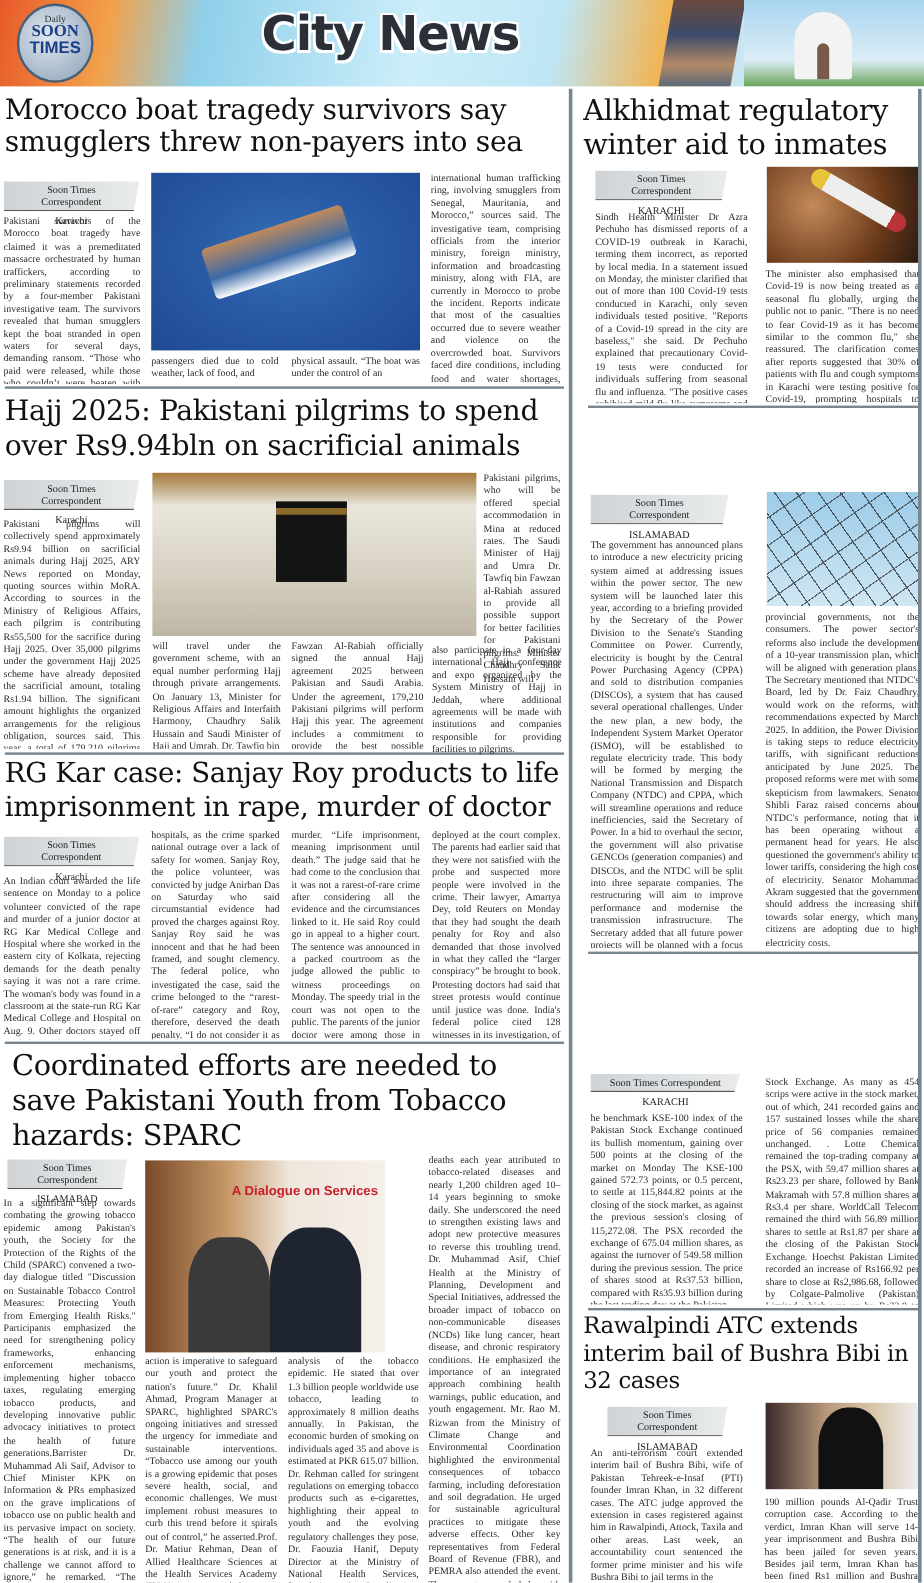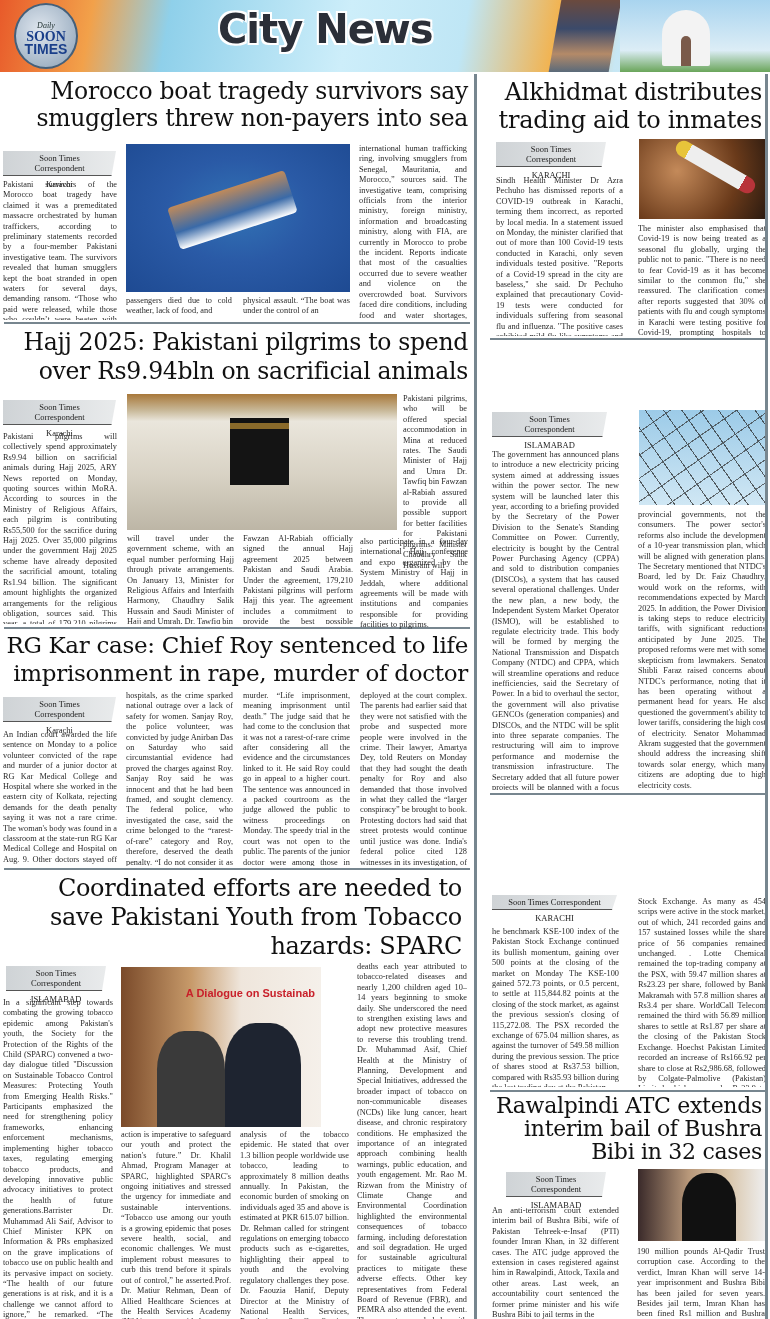--- a/index.html
+++ b/index.html
@@ -1,33 +1,33 @@
 <!DOCTYPE html>
 <html><head>
 <meta charset="utf-8">
 <style>
 *{box-sizing:border-box;margin:0;padding:0}
 html,body{width:770px;height:1319px;overflow:hidden;background:#fff}
 body{font-family:"Liberation Serif",serif;color:#222;position:relative}
 .masthead{position:absolute;left:0;top:0;width:770px;height:72px;background:linear-gradient(100deg,#e85a2a 0%,#f2a14a 12%,#8fd0ea 22%,#cdeefa 45%,#bfe6f5 60%,#f3b24d 72%,#c7e7f4 80%,#e4f3fa 100%);overflow:hidden}
 .mast-logo{position:absolute;left:14px;top:3px;width:64px;height:66px;border-radius:50%;background:radial-gradient(circle at 40% 40%,#dfe6ee,#8aa0b6);border:2px solid #45607a;text-align:center}
-.mast-logo .daily{font-size:8px;font-style:italic;color:#233;margin-top:16px;display:block}
+.mast-logo .daily{font-size:8px;color:#233;margin-top:6px;display:block}
 .mast-logo .soon{font-family:Liberation Serif, serif;font-weight:bold;font-size:14px;color:#1a3f8a;display:block;line-height:13px}
 .mast-logo .times{font-family:"Liberation Sans",sans-serif;font-weight:bold;font-size:14px;color:#1a3f8a;display:block;line-height:13px}
 .mast-title{position:absolute;left:218px;top:6px;font-family:"DejaVu Sans",sans-serif;font-weight:bold;font-size:40px;color:#2b2f38;letter-spacing:-1px;text-shadow:2px 2px 0 #fff,-2px -2px 0 #fff,2px -2px 0 #fff,-2px 2px 0 #fff}
 .mast-photos{position:absolute;left:555px;top:0;width:60px;height:72px;background:linear-gradient(180deg,#6b4a3e,#3b4a6a 40%,#b48a68 75%,#5a6a7a);transform:skewX(-10deg)}
 .mast-monument{position:absolute;left:620px;top:0;width:150px;height:72px;background:linear-gradient(180deg,#a9d4ef,#dcedf6 70%,#6aa55a 100%)}
 .mast-dome{position:absolute;left:42px;top:10px;width:48px;height:56px;background:#f3f3f3;border-radius:24px 24px 2px 2px}
 .mast-dome::after{content:"";position:absolute;left:19px;top:26px;width:10px;height:30px;background:#7a5a4a;border-radius:5px 5px 0 0}
 
 .vrule{position:absolute;width:3px;background:#77868f}
 .hrule{position:absolute;height:2px;background:#77868f}
 
 .article{position:absolute;overflow:hidden}
-.headline{font-family:"DejaVu Serif",serif;color:#111;text-align:right;font-weight:normal;letter-spacing:-0.3px}
+.headline{font-family:"DejaVu Serif",serif;color:#111;text-align:left;font-weight:normal;letter-spacing:-0.3px}
 .byline{position:absolute;font-size:8.5px;text-align:center;color:#222}
 .byline .corr{display:block;background:linear-gradient(90deg,#cfd3d6,#e9ebec);border-bottom:1px solid #555;padding:2px 16px;clip-path:polygon(0 0,100% 0,96% 100%,0 100%)}
 .byline .place{display:block;margin-top:3px;font-size:8.5px}
 .col{position:absolute;font-size:8.3px;line-height:10.4px;text-align:justify;color:#2a2a2a}
 .photo{position:absolute;overflow:hidden}
 .ph-boat{background:radial-gradient(ellipse at 50% 45%,#8a5a3a 0,#6a4a3a 14%,#2f6ab0 16%,#2a5aa6 45%,#1e4a92 100%)}
 .ph-boat::after{content:"";position:absolute;left:20%;top:30%;width:55%;height:30%;background:linear-gradient(180deg,#c08a5a,#3a6aa8 60%,#fff 100%);transform:rotate(-18deg);border-radius:4px}
 .ph-covid{background:radial-gradient(circle at 30% 40%,#c48a5a,#6a3a1a 60%,#2a1a10)}
 .ph-covid::after{content:"";position:absolute;left:25%;top:25%;width:70%;height:20%;background:linear-gradient(90deg,#e8c43a 0 15%,#eee 15% 85%,#b8343a 85%);border-radius:10px;transform:rotate(30deg)}
 .ph-hajj{background:linear-gradient(180deg,#a8783a 0,#c8b898 12%,#eae6dc 20%,#d8d2c4 60%,#bdb6a6 100%)}
@@ -73,21 +73,21 @@
     <span class="place">Karachi</span>
   </div>
   <div class="col" style="left:3px;top:106px;width:114px">Pakistani survivors of the Morocco boat tragedy have claimed it was a premeditated massacre orchestrated by human traffickers, according to preliminary statements recorded by a four-member Pakistani investigative team. The survivors revealed that human smugglers kept the boat stranded in open waters for several days, demanding ransom. “Those who paid were released, while those who couldn’t were beaten with hammers and thrown into the sea,” they stated. The victims also disclosed that many</div>
   <div class="photo ph-boat" style="left:126px;top:70px;width:224px;height:148px"></div>
   <div class="col" style="left:126px;top:222px;width:106px">passengers died due to cold weather, lack of food, and</div>
   <div class="col" style="left:243px;top:222px;width:107px">physical assault. “The boat was under the control of an</div>
   <div class="col" style="left:359px;top:70px;width:108px">international human trafficking ring, involving smugglers from Senegal, Mauritania, and Morocco,” sources said. The investigative team, comprising officials from the interior ministry, foreign ministry, information and broadcasting ministry, along with FIA, are currently in Morocco to probe the incident. Reports indicate that most of the casualties occurred due to severe weather and violence on the overcrowded boat. Survivors faced dire conditions, including food and water shortages, during their ordeal.</div>
 </div>
 
 <div class="article" style="left:480px;top:74px;width:285px;height:262px">
-  <div class="headline" style="position:absolute;left:6px;top:4px;width:276px;font-size:24px;line-height:28px">Alkhidmat distributes trading aid to inmates</div>
+  <div class="headline" style="position:absolute;left:6px;top:4px;width:276px;font-size:24px;line-height:28px">Alkhidmat regulatory winter aid to inmates</div>
   <div class="byline" style="left:16px;top:68px;width:110px">
     <span class="corr">Soon Times Correspondent</span>
     <span class="place">KARACHI</span>
   </div>
   <div class="col" style="left:16px;top:102px;width:127px">Sindh Health Minister Dr Azra Pechuho has dismissed reports of a COVID-19 outbreak in Karachi, terming them incorrect, as reported by local media. In a statement issued on Monday, the minister clarified that out of more than 100 Covid-19 tests conducted in Karachi, only seven individuals tested positive. "Reports of a Covid-19 spread in the city are baseless," she said. Dr Pechuho explained that precautionary Covid-19 tests were conducted for individuals suffering from seasonal flu and influenza. "The positive cases exhibited mild flu-like symptoms and were sent home for recovery," she noted.</div>
   <div class="photo ph-covid" style="left:159px;top:65px;width:127px;height:80px"></div>
   <div class="col" style="left:158px;top:150px;width:128px">The minister also emphasised that Covid-19 is now being treated as a seasonal flu globally, urging the public not to panic. "There is no need to fear Covid-19 as it has become similar to the common flu," she reassured. The clarification comes after reports suggested that 30% of patients with flu and cough symptoms in Karachi were testing positive for Covid-19, prompting hospitals to issue special guidelines.</div>
 </div>
 
 <div class="article" style="left:0;top:326px;width:472px;height:298px">
@@ -109,21 +109,21 @@
   <div class="byline" style="left:12px;top:70px;width:115px">
     <span class="corr">Soon Times Correspondent</span>
     <span class="place">ISLAMABAD</span>
   </div>
   <div class="col" style="left:12px;top:108px;width:127px">The government has announced plans to introduce a new electricity pricing system aimed at addressing issues within the power sector. The new system will be launched later this year, according to a briefing provided by the Secretary of the Power Division to the Senate's Standing Committee on Power. Currently, electricity is bought by the Central Power Purchasing Agency (CPPA) and sold to distribution companies (DISCOs), a system that has caused several operational challenges. Under the new plan, a new body, the Independent System Market Operator (ISMO), will be established to regulate electricity trade. This body will be formed by merging the National Transmission and Dispatch Company (NTDC) and CPPA, which will streamline operations and reduce inefficiencies, said the Secretary of Power. In a bid to overhaul the sector, the government will also privatise GENCOs (generation companies) and DISCOs, and the NTDC will be split into three separate companies. The restructuring will aim to improve performance and modernise the transmission infrastructure. The Secretary added that all future power projects will be planned with a focus on reducing costs, and any additional expenses will be borne by the federal or</div>
   <div class="photo ph-power" style="left:159px;top:68px;width:127px;height:95px"></div>
   <div class="col" style="left:158px;top:168px;width:128px">provincial governments, not the consumers. The power sector's reforms also include the development of a 10-year transmission plan, which will be aligned with generation plans. The Secretary mentioned that NTDC's Board, led by Dr. Faiz Chaudhry, would work on the reforms, with recommendations expected by March 2025. In addition, the Power Division is taking steps to reduce electricity tariffs, with significant reductions anticipated by June 2025. The proposed reforms were met with some skepticism from lawmakers. Senator Shibli Faraz raised concerns about NTDC's performance, noting that it has been operating without a permanent head for years. He also questioned the government's ability to lower tariffs, considering the high cost of electricity. Senator Mohammad Akram suggested that the government should address the increasing shift towards solar energy, which many citizens are adopting due to high electricity costs.</div>
 </div>
 
 <div class="article" style="left:0;top:631px;width:472px;height:235px">
-  <div class="headline" style="position:absolute;left:4px;top:0;width:464px;font-size:23px;line-height:28px">RG Kar case: Chief Roy sentenced to life imprisonment in rape, murder of doctor</div>
+  <div class="headline" style="position:absolute;left:4px;top:0;width:464px;font-size:23px;line-height:28px">RG Kar case: Sanjay Roy products to life imprisonment in rape, murder of doctor</div>
   <div class="byline" style="left:3px;top:66px;width:113px">
     <span class="corr">Soon Times Correspondent</span>
     <span class="place">Karachi</span>
   </div>
   <div class="col" style="left:3px;top:99px;width:114px">An Indian court awarded the life sentence on Monday to a police volunteer convicted of the rape and murder of a junior doctor at RG Kar Medical College and Hospital where she worked in the eastern city of Kolkata, rejecting demands for the death penalty saying it was not a rare crime. The woman's body was found in a classroom at the state-run RG Kar Medical College and Hospital on Aug. 9. Other doctors stayed off work for weeks to demand justice for her and better security at public</div>
   <div class="col" style="left:126px;top:60px;width:107px">hospitals, as the crime sparked national outrage over a lack of safety for women. Sanjay Roy, the police volunteer, was convicted by judge Anirban Das on Saturday who said circumstantial evidence had proved the charges against Roy. Sanjay Roy said he was innocent and that he had been framed, and sought clemency. The federal police, who investigated the case, said the crime belonged to the “rarest-of-rare” category and Roy, therefore, deserved the death penalty. “I do not consider it as a rarest-of-rare crime,” judge Das said and sentenced Roy to life in jail on both the counts of rape and</div>
   <div class="col" style="left:243px;top:60px;width:107px">murder. “Life imprisonment, meaning imprisonment until death.” The judge said that he had come to the conclusion that it was not a rarest-of-rare crime after considering all the evidence and the circumstances linked to it. He said Roy could go in appeal to a higher court. The sentence was announced in a packed courtroom as the judge allowed the public to witness proceedings on Monday. The speedy trial in the court was not open to the public. The parents of the junior doctor were among those in court on Monday. Security was stepped up with dozens of police personnel</div>
   <div class="col" style="left:360px;top:60px;width:107px">deployed at the court complex. The parents had earlier said that they were not satisfied with the probe and suspected more people were involved in the crime. Their lawyer, Amartya Dey, told Reuters on Monday that they had sought the death penalty for Roy and also demanded that those involved in what they called the “larger conspiracy” be brought to book. Protesting doctors had said that street protests would continue until justice was done. India's federal police cited 128 witnesses in its investigation, of whom 51 were examined during the fast-tracked trial that began in November.</div>
 </div>
 
@@ -137,31 +137,31 @@
 </div>
 
 <div class="article" style="left:0;top:872px;width:472px;height:447px">
   <div class="headline" style="position:absolute;left:10px;top:2px;width:452px;font-size:24px;line-height:29px">Coordinated efforts are needed to save Pakistani Youth from Tobacco hazards: SPARC</div>
   <div class="byline" style="left:6px;top:94px;width:100px">
     <span class="corr">Soon Times Correspondent</span>
     <span class="place">ISLAMABAD</span>
   </div>
   <div class="col" style="left:3px;top:126px;width:110px">In a significant step towards combating the growing tobacco epidemic among Pakistan's youth, the Society for the Protection of the Rights of the Child (SPARC) convened a two-day dialogue titled "Discussion on Sustainable Tobacco Control Measures: Protecting Youth from Emerging Health Risks." Participants emphasized the need for strengthening policy frameworks, enhancing enforcement mechanisms, implementing higher tobacco taxes, regulating emerging tobacco products, and developing innovative public advocacy initiatives to protect the health of future generations.Barrister Dr. Muhammad Ali Saif, Advisor to Chief Minister KPK on Information &amp; PRs emphasized on the grave implications of tobacco use on public health and its pervasive impact on society. “The health of our future generations is at risk, and it is a challenge we cannot afford to ignore,” he remarked. “The consequences of inaction are severe, not only in terms of health but also regarding the economic burden and social costs that come with it. Collective</div>
   <div class="photo ph-sparc" style="left:121px;top:95px;width:200px;height:160px">
-    <span class="banner">A Dialogue on Sustainab</span>
+    <span class="banner">A Dialogue on Services</span>
     <div class="p1"></div>
     <div class="p2"></div>
   </div>
   <div class="col" style="left:121px;top:258px;width:110px">action is imperative to safeguard our youth and protect the nation's future.” Dr. Khalil Ahmad, Program Manager at SPARC, highlighted SPARC's ongoing initiatives and stressed the urgency for immediate and sustainable interventions. “Tobacco use among our youth is a growing epidemic that poses severe health, social, and economic challenges. We must implement robust measures to curb this trend before it spirals out of control,” he asserted.Prof. Dr. Matiur Rehman, Dean of Allied Healthcare Sciences at the Health Services Academy (HSA), provided a comprehensive</div>
   <div class="col" style="left:240px;top:258px;width:109px">analysis of the tobacco epidemic. He stated that over 1.3 billion people worldwide use tobacco, leading to approximately 8 million deaths annually. In Pakistan, the economic burden of smoking on individuals aged 35 and above is estimated at PKR 615.07 billion. Dr. Rehman called for stringent regulations on emerging tobacco products such as e-cigarettes, highlighting their appeal to youth and the evolving regulatory challenges they pose. Dr. Faouzia Hanif, Deputy Director at the Ministry of National Health Services, Regulations &amp; Coordination, revealed alarming statistics about tobacco's health toll in Pakistan, with over 160,000</div>
   <div class="col" style="left:357px;top:90px;width:110px">deaths each year attributed to tobacco-related diseases and nearly 1,200 children aged 10–14 years beginning to smoke daily. She underscored the need to strengthen existing laws and adopt new protective measures to reverse this troubling trend. Dr. Muhammad Asif, Chief Health at the Ministry of Planning, Development and Special Initiatives, addressed the broader impact of tobacco on non-communicable diseases (NCDs) like lung cancer, heart disease, and chronic respiratory conditions. He emphasized the importance of an integrated approach combining health warnings, public education, and youth engagement. Mr. Rao M. Rizwan from the Ministry of Climate Change and Environmental Coordination highlighted the environmental consequences of tobacco farming, including deforestation and soil degradation. He urged for sustainable agricultural practices to mitigate these adverse effects. Other key representatives from Federal Board of Revenue (FBR), and PEMRA also attended the event. The event concluded with actionable resolutions, including raising tobacco taxes, regulating new tobacco products, and enhancing public advocacy.</div>
 </div>
 
 <div class="article" style="left:480px;top:1094px;width:285px;height:225px">
-  <div class="headline" style="position:absolute;left:6px;top:0;width:276px;font-size:22px;line-height:23px">Rawalpindi ATC extends interim bail of Bushra Bibi in 32 cases</div>
+  <div class="headline" style="position:absolute;left:6px;top:0;width:276px;font-size:19px;line-height:23px">Rawalpindi ATC extends interim bail of Bushra Bibi in 32 cases</div>
   <div class="byline" style="left:26px;top:78px;width:100px">
     <span class="corr">Soon Times Correspondent</span>
     <span class="place">ISLAMABAD</span>
   </div>
   <div class="col" style="left:12px;top:112px;width:127px">An anti-terrorism court extended interim bail of Bushra Bibi, wife of Pakistan Tehreek-e-Insaf (PTI) founder Imran Khan, in 32 different cases. The ATC judge approved the extension in cases registered against him in Rawalpindi, Attock, Taxila and other areas. Last week, an accountability court sentenced the former prime minister and his wife Bushra Bibi to jail terms in the</div>
   <div class="photo ph-bushra" style="left:158px;top:75px;width:127px;height:72px"></div>
   <div class="col" style="left:157px;top:153px;width:128px">190 million pounds Al-Qadir Trust corruption case. According to the verdict, Imran Khan will serve 14-year imprisonment and Bushra Bibi has been jailed for seven years. Besides jail term, Imran Khan has been fined Rs1 million and Bushra Bibi half a million rupees.</div>
 </div>
 
 </body></html>

